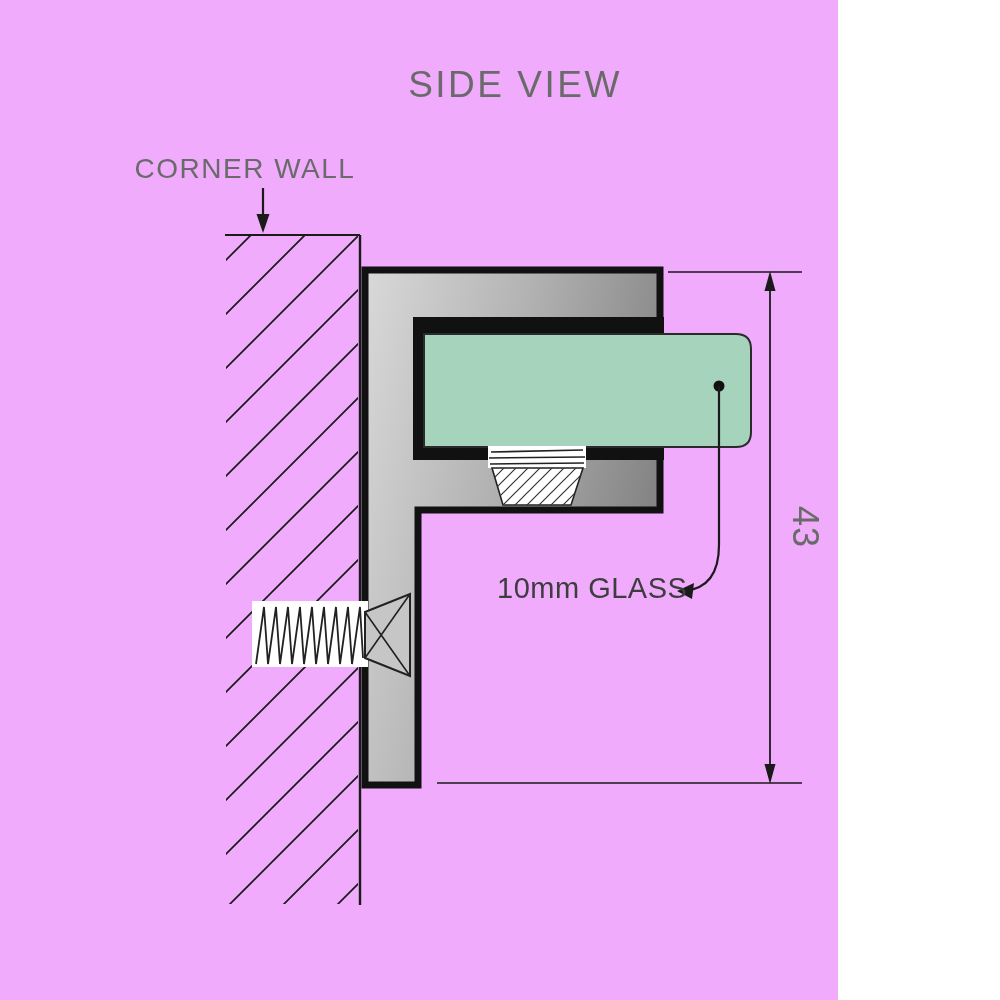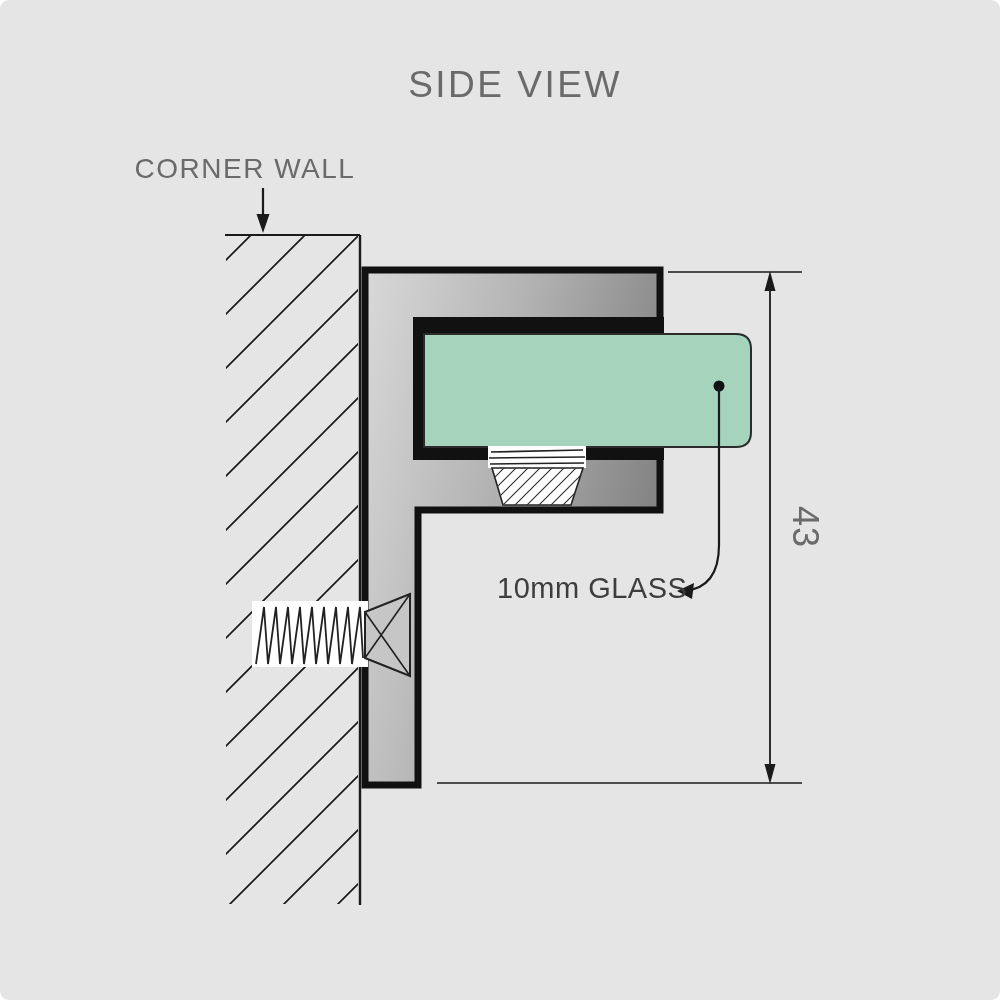--- a/index.html
+++ b/index.html
@@ -1,27 +1,26 @@
 <!DOCTYPE html>
 <html><head>
 <meta charset="utf-8">
 <style>
   html, body {
     margin: 0;
     padding: 0;
     background: #ffffff;
   }
   .canvas {
-    width: 1000px;
+    width: 838px;
     height: 1000px;
-    background: #e5e5e5;
+    background: #f0abfc;
     position: relative;
     overflow: hidden;
     font-family: "Liberation Sans", sans-serif;
-    border-radius: 9px;
   }
   svg { display: block; }
   text {
     font-family: "Liberation Sans", sans-serif;
   }
   .title-text {
     font-size: 37px;
     letter-spacing: 2.5px;
   }
   .label-text {

